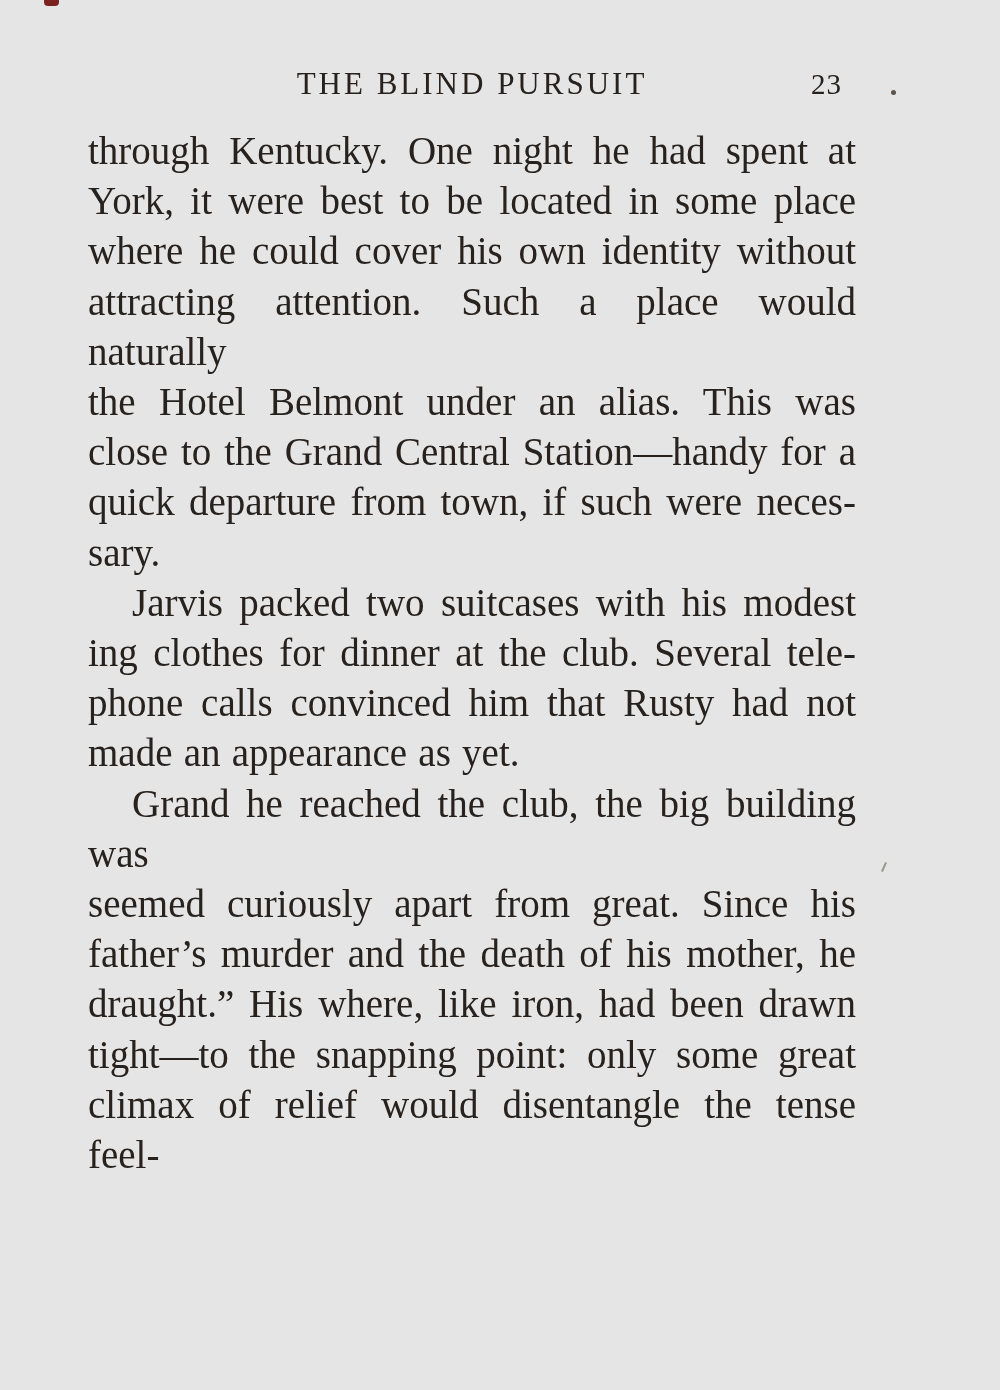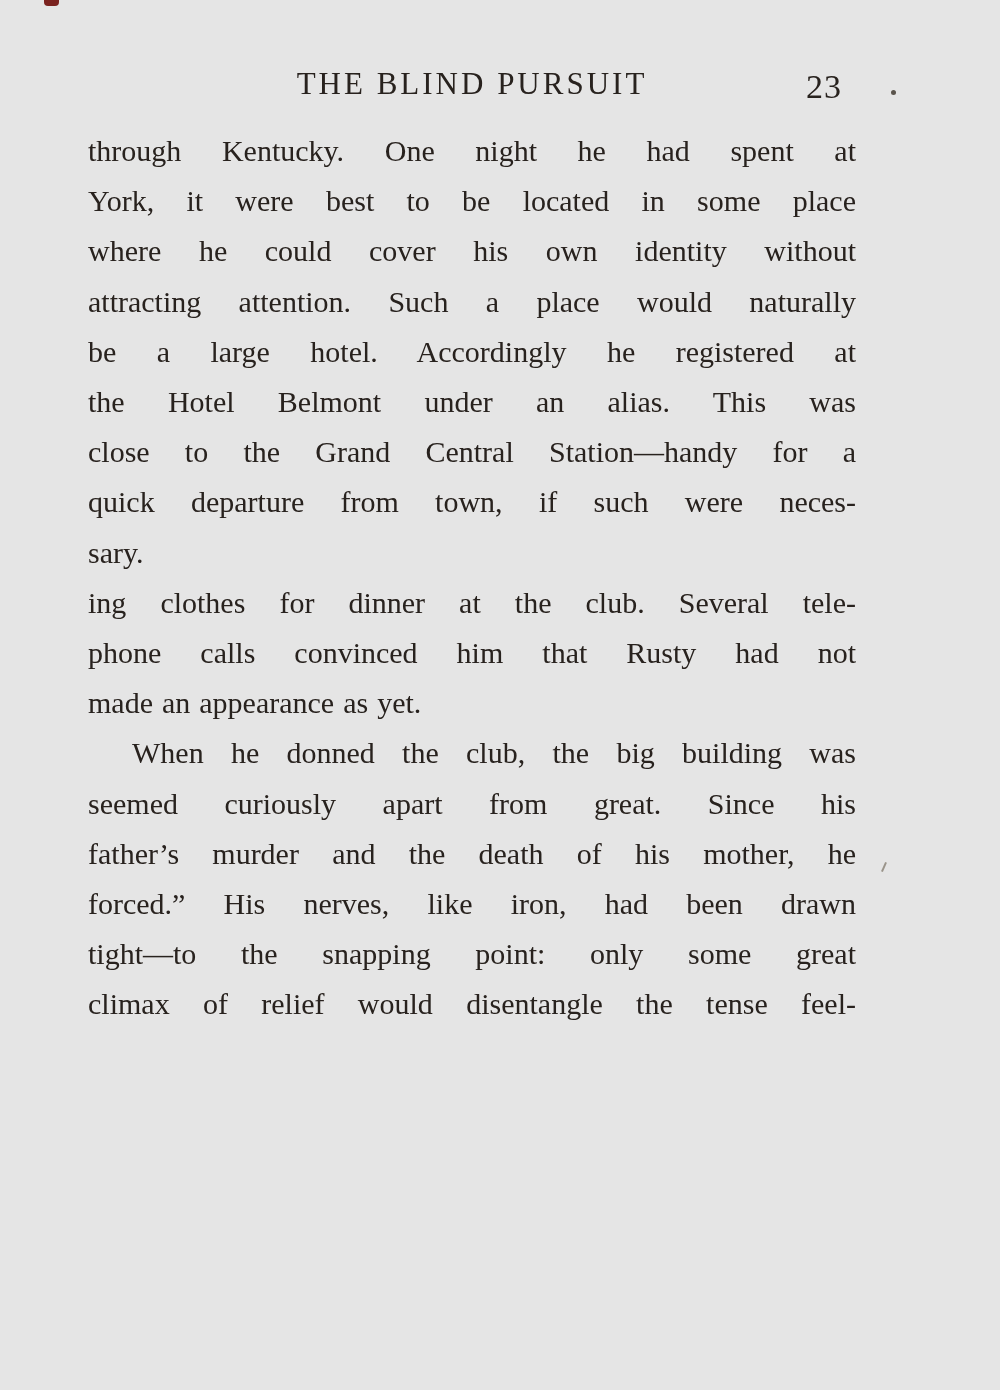--- a/index.html
+++ b/index.html
@@ -26,31 +26,31 @@
     top: 0;
     text-align: center;
     font-size: 31px;
     letter-spacing: 3px;
     white-space: nowrap;
   }
   .pagenum {
     position: absolute;
     right: 14px;
     top: 2px;
-    font-size: 34px;
+    font-size: 29px;
     letter-spacing: 1px;
   }
   .text-block {
     position: absolute;
     left: 88px;
     top: 126px;
     width: 768px;
   }
   .line {
-    font-size: 30px;
+    font-size: 39px;
     line-height: 50.2px;
     text-align: justify;
     text-align-last: justify;
     word-spacing: 1.5px;
   }
   .line.end { text-align-last: left; }
   .line.indent { text-indent: 44px; }
 
   .corner-mark {
     position: absolute;
@@ -91,34 +91,34 @@
     <span class="title">THE BLIND PURSUIT</span>
     <span class="pagenum">23</span>
   </div>
 
   <div class="text-block">
 
     <div class="line">through Kentucky. One night he had spent at</div>
     <div class="line">York, it were best to be located in some place</div>
     <div class="line">where he could cover his own identity without</div>
     <div class="line">attracting attention. Such a place would naturally</div>
-    <div class="line">be a large hotel. Accordingly he registered at</div>
     <div class="line">the Hotel Belmont under an alias. This was</div>
     <div class="line">close to the Grand Central Station—handy for a</div>
     <div class="line">quick departure from town, if such were neces-</div>
     <div class="line end">sary.</div>
 
+    <div class="line indent">Jarvis packed two suitcases with his modest</div>
     <div class="line">ing clothes for dinner at the club. Several tele-</div>
     <div class="line">phone calls convinced him that Rusty had not</div>
     <div class="line end">made an appearance as yet.</div>
 
-    <div class="line indent">When he donned the club, the big building was</div>
+    <div class="line indent">Grand he reached the club, the big building was</div>
     <div class="line">seemed curiously apart from great. Since his</div>
     <div class="line">father’s murder and the death of his mother, he</div>
-    <div class="line">forced.” His nerves, like iron, had been drawn</div>
+    <div class="line">draught.” His where, like iron, had been drawn</div>
     <div class="line">tight—to the snapping point: only some great</div>
     <div class="line">climax of relief would disentangle the tense feel-</div>
   </div>
 
   <div class="speck-dot"></div>
   <div class="speck-tick"></div>
 
 </div>
 
 </body></html>

